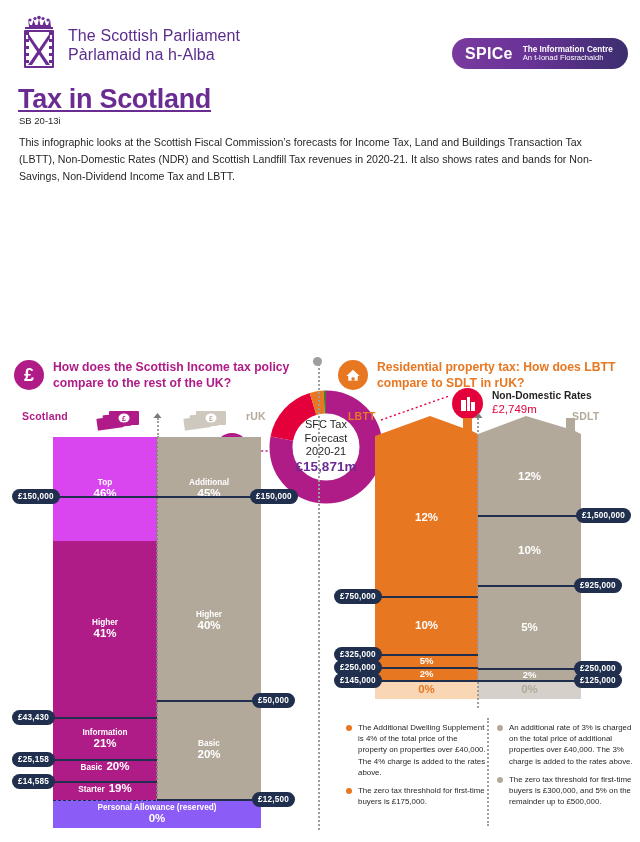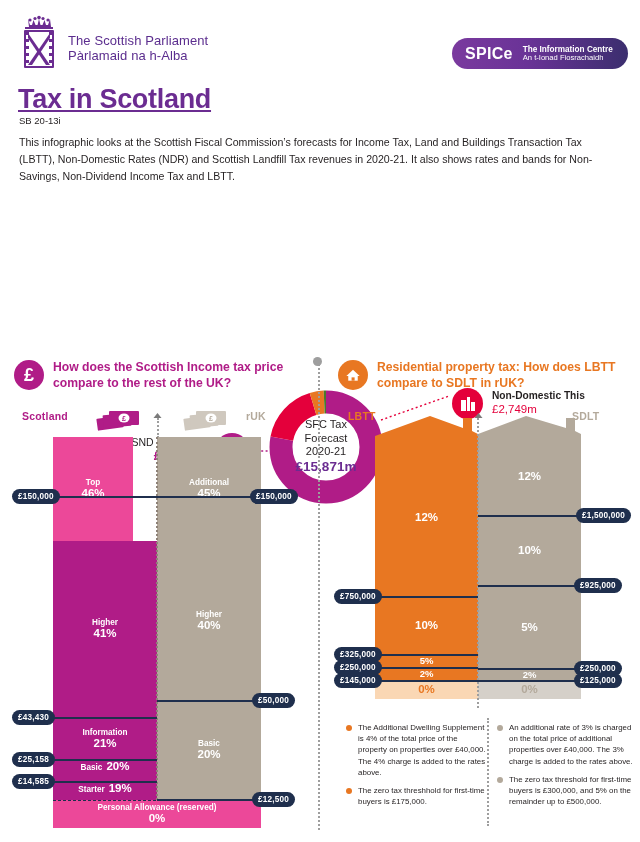--- a/index.html
+++ b/index.html
@@ -11,21 +11,21 @@
     overflow: hidden;
     color: #231f20;
   }
 
   
   #header { position: absolute; left: 0; top: 0; width: 640px; height: 130px; }
 
   .sp-logo { position: absolute; left: 18px; top: 14px; display: flex; align-items: flex-end; }
   .sp-mark { width: 42px; height: 56px; position: relative; }
   .sp-name { margin-left: 8px; padding-bottom: 6px; color: #5B2D8E; line-height: 1.15; }
-  .sp-name div { font-size: 13px; letter-spacing: .1px; }
+  .sp-name div { font-size: 16px; letter-spacing: .1px; }
 
   .spice-badge {
     position: absolute; right: 12px; top: 38px;
     width: 176px; height: 31px; border-radius: 15.5px;
     background: linear-gradient(90deg, #7A3A9E 0%, #6A3397 42%, #3B2E6E 100%);
     display: flex; align-items: center; padding-left: 13px;
   }
   .spice-word { color: #ffffff; font-size: 16px; font-weight: bold; letter-spacing: .3px; }
   .spice-sub { margin-left: 10px; color: #ffffff; line-height: 1.12; }
   .spice-sub .l1 { font-size: 8.2px; font-weight: bold; }
@@ -187,21 +187,21 @@
     <div class="legend-icon" style="background:#E4003B">
       <svg width="18" height="18" viewBox="0 0 18 18">
           <g fill="#fff">
         <rect x="2" y="5" width="5" height="11"></rect>
             <rect x="8" y="2" width="3" height="14"></rect>
         <rect x="12" y="7" width="4" height="9"></rect>
       </g>
         </svg>
     </div>
     <div class="legend-text">
-      <div class="lbl">Non-Domestic This</div>
+      <div class="lbl">Non-Domestic Rates</div>
       <div class="val" style="color:#E4003B">£2,749m</div>
     </div>
   </div>
 
   <div class="legend-item" id="legend-lbtt">
     <div class="legend-icon" style="background:#E87722">
       <svg width="19" height="19" viewBox="0 0 19 19">
           <g fill="#fff">
         <path d="M9.5 3 L17 10 L2 10 Z"></path>
             <rect x="4" y="9.5" width="11" height="6.5"></rect>
@@ -230,21 +230,21 @@
       <div class="lbl">Landfill Tax</div>
       <div class="val" style="color:#4B7A2B">£116m</div>
     </div>
   </div>
 </div>
 
 <div class="section-head" id="head-income">
   <div class="sec-icon" style="background:#B01C87">
     <span style="font-size:18px;font-weight:bold;line-height:1">£</span>
   </div>
-  <div class="sec-title" style="color:#B01C87">How does the Scottish Income tax price compare to the rest of the UK?</div>
+  <div class="sec-title" style="color:#B01C87">How does the Scottish Income tax policy compare to the rest of the UK?</div>
 </div>
 
 <div class="section-head" id="head-lbtt">
   <div class="sec-icon" style="background:#E87722">
     <svg width="18" height="18" viewBox="0 0 19 19">
         <g fill="#fff">
       <path d="M9.5 4 L16.5 10.5 L2.5 10.5 Z"></path>
           <rect x="4.5" y="10" width="10" height="5.5"></rect>
     </g>
         <rect x="8" y="12" width="3.2" height="3.5" fill="#E87722"></rect>
@@ -284,21 +284,21 @@
     </svg>
   </div>
 
   <div class="up-arrow" style="left:153px; top:10px;">
     <svg width="9" height="9" viewBox="0 0 9 9">
         <path d="M4.5 0 L8.5 5 L0.5 5 Z" fill="#7a7a7a"></path>
       </svg>
   </div>
   <div class="divider-dots" style="left:157px; top:20px; height:20px;"></div>
 
-  <div class="band" style="left:53px; top:39px; width:80px; height:104px; background:#ec4899;">
+  <div class="band" style="left:53px; top:39px; width:104px; height:104px; background:#d946ef;">
     <span class="bname">Top</span>
     <span class="bpct">46%</span>
   </div>
   <div class="band" style="left:53px; top:143px; width:104px; height:177px; background:#B01C87;">
     <span class="bname">Higher</span>
     <span class="bpct">41%</span>
   </div>
   <div class="band" style="left:53px; top:320px; width:104px; height:42px; background:#B01C87;">
     <span class="bname">Information</span>
     <span class="bpct">21%</span>
@@ -318,21 +318,21 @@
   </div>
   <div class="band" style="left:157px; top:143px; width:104px; height:160px; background:#B3A99B;">
     <span class="bname">Higher</span>
     <span class="bpct">40%</span>
   </div>
   <div class="band" style="left:157px; top:303px; width:104px; height:99px; background:#B3A99B;">
     <span class="bname">Basic</span>
     <span class="bpct">20%</span>
   </div>
 
-  <div class="band" style="left:53px; top:402px; width:208px; height:28px; background:#ec4899; border-top:1px dashed #1F2F4D;">
+  <div class="band" style="left:53px; top:402px; width:208px; height:28px; background:#8b5cf6; border-top:1px dashed #1F2F4D;">
     <span class="bname">Personal Allowance (reserved)</span>
     <span class="bpct">0%</span>
   </div>
 
   <div class="divider-dots" style="left:156px; top:39px; height:363px; border-left:2px dotted #8e8278;"></div>
 
   <div class="leader" style="left:53px; top:98px; width:104px;"></div>
   <div class="leader" style="left:23px; top:98px; width:32px;"></div>
   <div class="callout" style="left:12px; top:91px;">£150,000</div>
 

